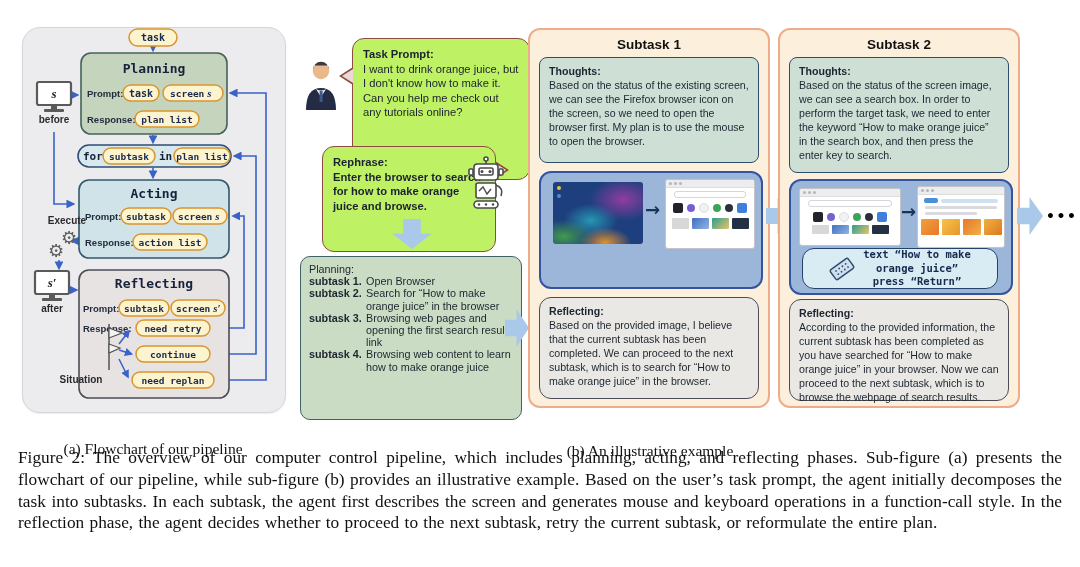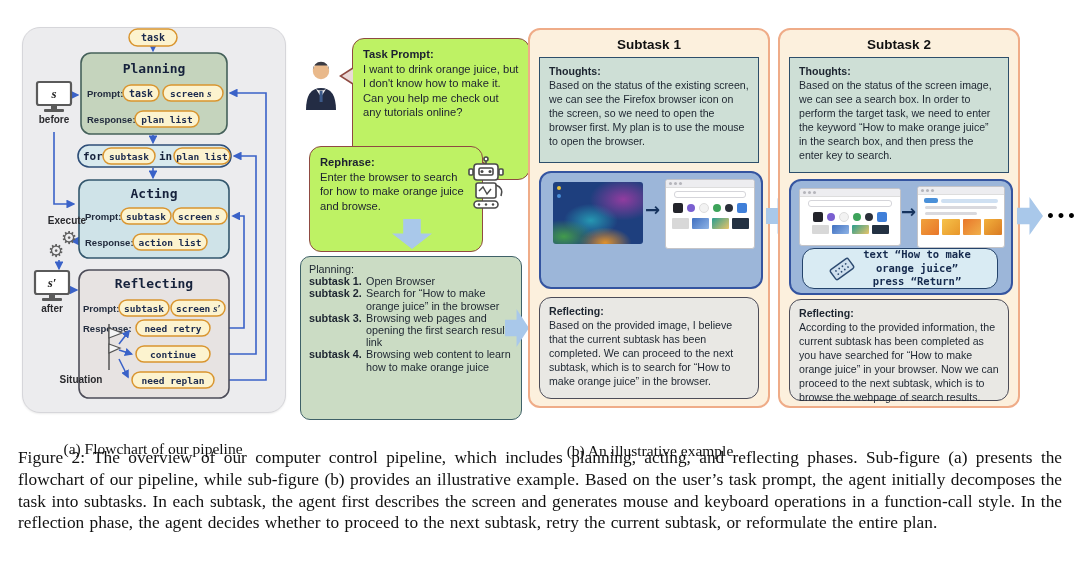--- a/index.html
+++ b/index.html
@@ -40,21 +40,21 @@
   .planrow span{flex:1;}
 
   
   .bigarrow{background:#a9c8ea;}
   .aright{clip-path:polygon(0% 28%,48% 28%,48% 0%,100% 50%,48% 100%,48% 72%,0% 72%);}
   .adown{clip-path:polygon(28% 0,72% 0,72% 48%,100% 48%,50% 100%,0 48%,28% 48%);}
 
   
   .panelB{background:#fcf0dd;border:2px solid #efac88;border-radius:12px;}
   .subhdr{font:bold 13.5px "Liberation Sans",sans-serif;color:#111;text-align:center;}
-  .tbox{background:#cedfd6;border:1.6px solid #2d4e6a;border-radius:0;padding:7px 9px;
+  .tbox{background:#cedfd6;border:1.6px solid #2d4e6a;border-radius:8px;padding:7px 9px;
         font:10.6px/1.32 "Liberation Sans",sans-serif;color:#1d2530;}
   .rbox{background:#e9e8e4;border:1.6px solid #4c4c58;border-radius:12px;padding:7px 9px;
         font:10.6px/1.32 "Liberation Sans",sans-serif;color:#1d2530;}
   .tbox b,.rbox b{display:block;}
   .actionp{background:#9cb6d9;border:2px solid #3454a0;border-radius:12px;}
   .cmdbox{background:#d9ebf3;border:1.7px solid #24436b;border-radius:12px;
           display:flex;align-items:center;justify-content:center;gap:8px;
           font:bold 11px "DejaVu Sans Mono",monospace;color:#152a4e;}
   .cmdlines{display:flex;flex-direction:column;align-items:center;font:bold 10.5px/1.3 "DejaVu Sans Mono",monospace;}
   .shotarrow{font:bold 18px "DejaVu Sans",sans-serif;color:#16335e;}
@@ -212,21 +212,21 @@
   </svg>
 
   <div class="abs bubble" style="left:352px;top:38px;width:156px;height:124px;">
     <span class="tailL">
         <i></i>
       </span>
     <b>Task Prompt:</b>
     <span>I want to drink orange juice, but I don't know how to make it. Can you help me check out any tutorials online?</span>
   </div>
 
-  <div class="abs bubble" style="left:309px;top:146px;width:152px;height:88px;">
+  <div class="abs bubble" style="left:322px;top:146px;width:152px;height:88px;font-weight:bold;">
     <span class="tailR">
         <i></i>
       </span>
     <b>Rephrase:</b>
     <span>Enter the browser to search for how to make orange juice and browse.</span>
   </div>
 
   <svg class="abs" style="left:462px;top:156px;" width="48" height="58" viewBox="0 0 48 58">
     <g fill="#fff" stroke="#4a4a4a" stroke-width="1.6">
       <line x1="24" y1="8" x2="24" y2="4"></line>

